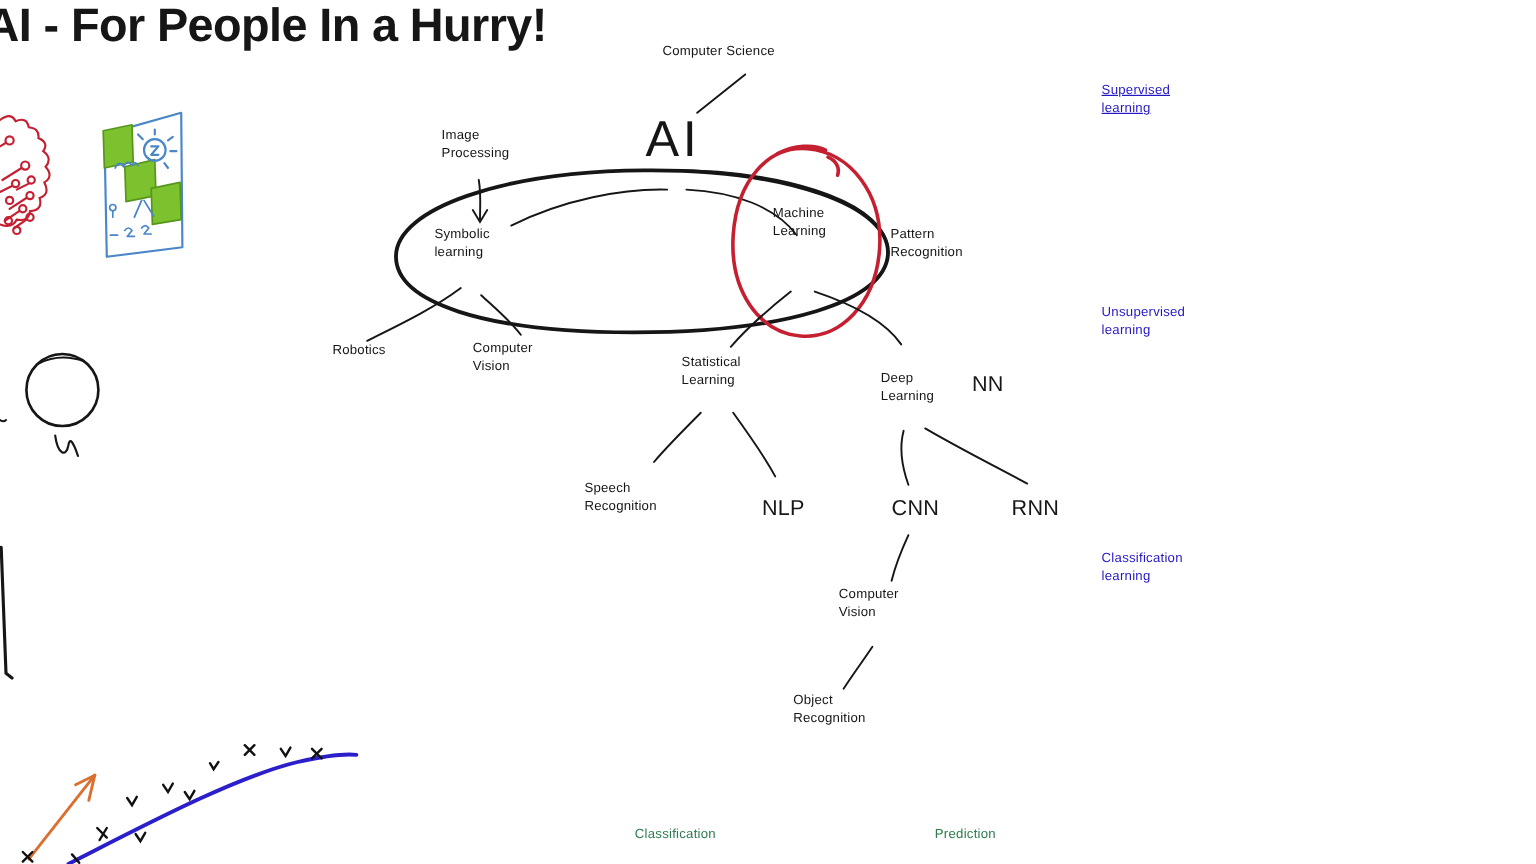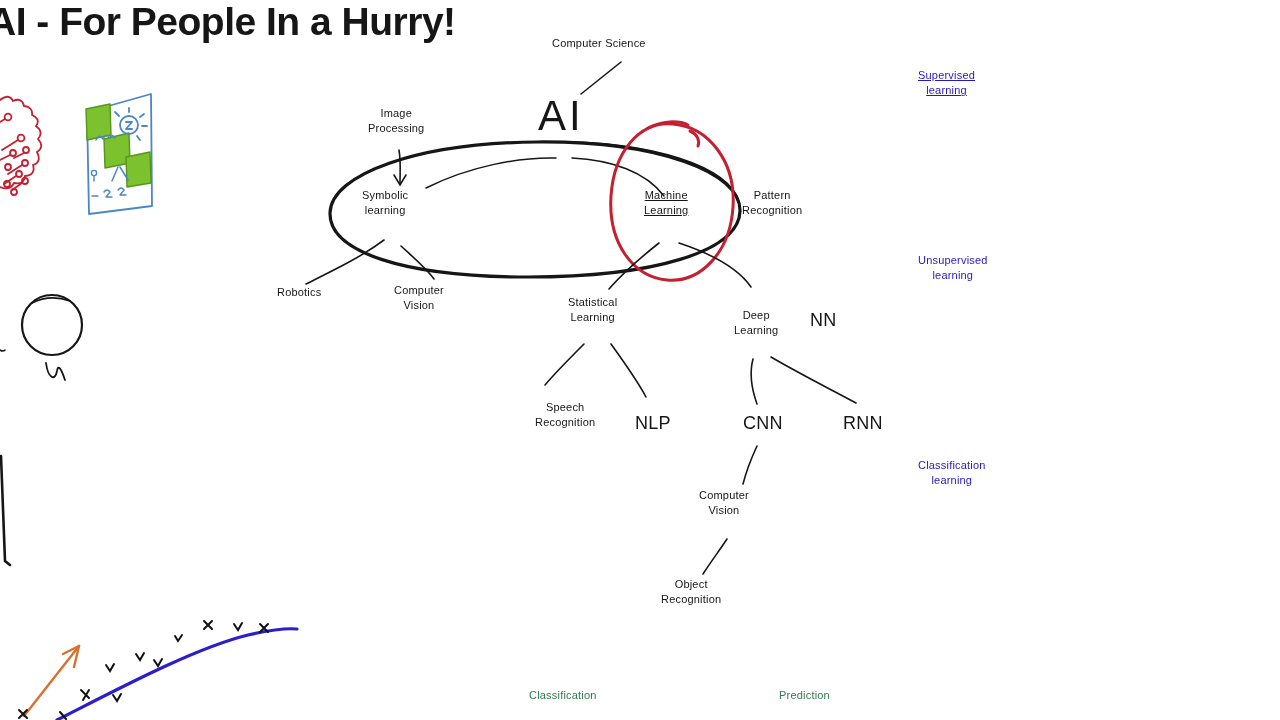--- a/index.html
+++ b/index.html
@@ -9,21 +9,21 @@
     --red:#c52031;
     --orange:#d9702f;
     --curve-blue:#2b1ecb;
     --photo-blue:#4a86c8;
     --leaf-green:#7cc12e;
     --leaf-edge:#57951c;
   }
   html,body{margin:0;padding:0;background:#ffffff;}
   #stage{
     position:relative;width:1280px;height:720px;overflow:hidden;background:#ffffff;
-    font-family:"Liberation Sans", sans-serif;color:var(--ink);text-align:center;
+    font-family:"Liberation Sans", sans-serif;color:var(--ink);
   }
   #strokes{position:absolute;left:0;top:0;width:1280px;height:720px;}
   .node{
     position:absolute;white-space:pre-line;font-size:11px;line-height:1.38;
     letter-spacing:0.2px;color:var(--ink);
   }
   .node.small-caps{font-size:18px;}
   .node.blue{color:var(--blue);}
   .node.green{color:var(--green);}
   .title{
@@ -140,33 +140,33 @@
 
   <div class="title">AI - For People In a Hurry!</div>
 
   <div class="ai-glyph">AI</div>
 
   <div class="node" style="left:552px;top:36px;">Computer Science</div>
   <div class="node" style="left:368px;top:106px;">Image
 Processing</div>
   <div class="node" style="left:362px;top:188px;">Symbolic
 learning</div>
-  <div class="node" style="left:644px;top:188px;text-decoration:underline;">Machine
+  <div class="node" style="left:644px;top:171px;">Machine
 Learning</div>
   <div class="node" style="left:742px;top:188px;">Pattern
 Recognition</div>
   <div class="node" style="left:277px;top:285px;">Robotics</div>
   <div class="node" style="left:394px;top:283px;">Computer
 Vision</div>
   <div class="node" style="left:568px;top:295px;">Statistical
 Learning</div>
   <div class="node" style="left:734px;top:308px;">Deep
 Learning</div>
   <div class="node small-caps" style="left:810px;top:308px;">NN</div>
-  <div class="node" style="left:487px;top:400px;margin-left:48px;">Speech
+  <div class="node" style="left:487px;top:400px;">Speech
 Recognition</div>
   <div class="node small-caps" style="left:635px;top:411px;">NLP</div>
   <div class="node small-caps" style="left:743px;top:411px;">CNN</div>
   <div class="node small-caps" style="left:843px;top:411px;">RNN</div>
   <div class="node" style="left:699px;top:488px;">Computer
 Vision</div>
   <div class="node" style="left:661px;top:577px;">Object
 Recognition</div>
 
   <div class="node blue" style="left:918px;top:68px;text-decoration:underline;">Supervised

